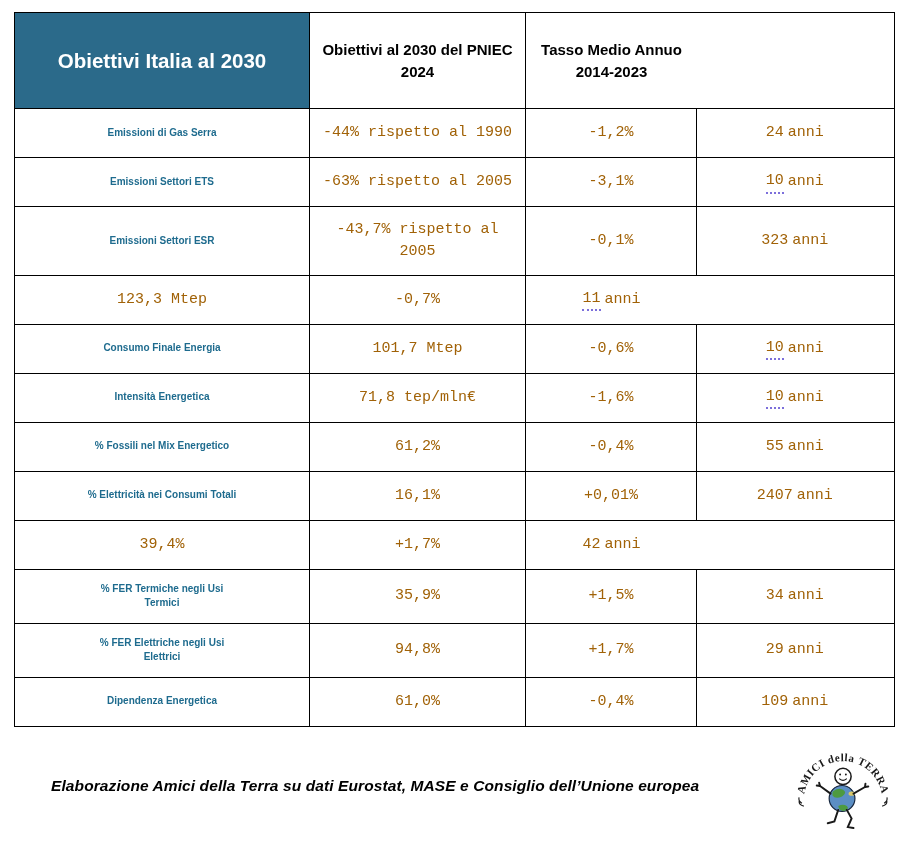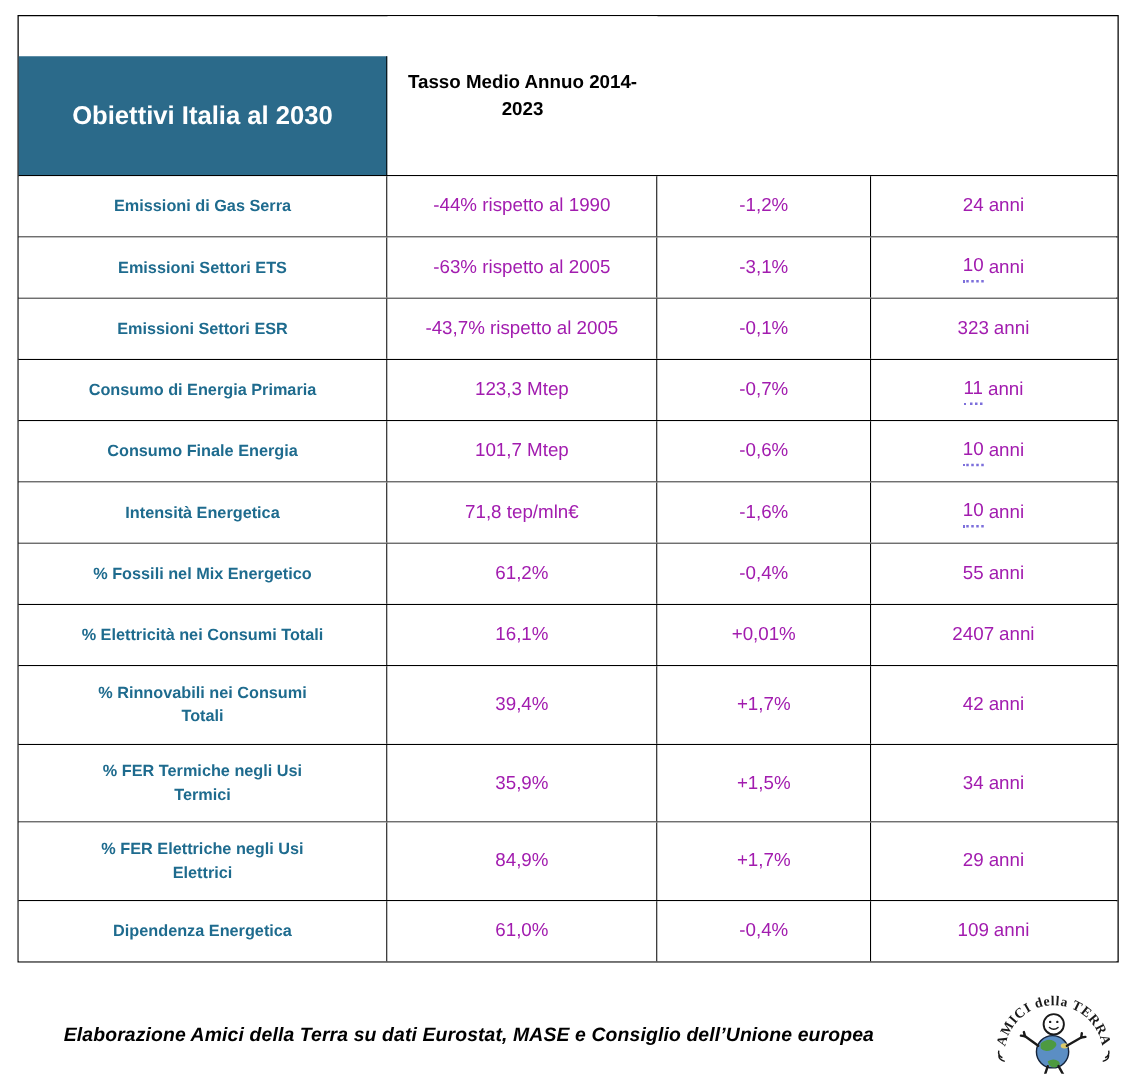--- a/index.html
+++ b/index.html
@@ -39,30 +39,29 @@
     line-height:1.45;
     background:#fff;
   }
   .cell:last-child{border-right:none;}
   .header-row .cell{min-height:95px;font-weight:bold;}
   .title-cell{
     background:var(--header-bg);
     color:var(--title-color);
     font-size:20.5px;
     font-weight:bold;
-    margin-top:32px;
   }
   .col-header{font-size:15px;color:#000;}
   .label-cell{
     color:var(--label-color);
     font-weight:bold;
-    font-size:13px;
+    font-size:10px;
     white-space:pre-line;
   }
-  .value-cell{color:#a21caf;}
+  .value-cell{color:#a16207;font-family:Liberation Mono, monospace;}
   .dotted-underline{
     border-bottom:2px dotted var(--underline-color);
     padding-bottom:0px;
   }
   .years-unit{margin-left:4px;}
   .footer{
     margin-top:16px;
     padding:0 4px 0 14px;
     display:flex;align-items:center;justify-content:space-between;
   }
@@ -74,20 +73,21 @@
   .logo{width:96px;height:86px;flex:0 0 auto;}
 </style>
 </head>
 <body>
 
 <div class="page">
 
   <div class="table">
     <div class="trow header-row">
       <div class="cell title-cell">Obiettivi Italia al 2030</div>
+      <div class="cell col-header">Obiettivi al 2030 del PNIEC 2024</div>
       <div class="cell col-header">Tasso Medio Annuo 2014-2023</div>
     </div>
 
   <div class="trow">
     <div class="cell label-cell">Emissioni di Gas Serra</div>
     <div class="cell value-cell">-44% rispetto al 1990</div>
     <div class="cell value-cell">-1,2%</div>
     <div class="cell value-cell">
       <span>24</span>
           <span class="years-unit">anni</span>
@@ -108,21 +108,20 @@
     <div class="cell label-cell">Emissioni Settori ESR</div>
     <div class="cell value-cell">-43,7% rispetto al 2005</div>
     <div class="cell value-cell">-0,1%</div>
     <div class="cell value-cell">
       <span>323</span>
           <span class="years-unit">anni</span>
     </div>
   </div>
 
   <div class="trow">
-    <div class="cell label-cell">Consumo di Energia Primaria</div>
     <div class="cell value-cell">123,3 Mtep</div>
     <div class="cell value-cell">-0,7%</div>
     <div class="cell value-cell">
       <span class="dotted-underline">11</span>
           <span class="years-unit">anni</span>
     </div>
   </div>
 
   <div class="trow">
     <div class="cell label-cell">Consumo Finale Energia</div>
@@ -158,22 +157,20 @@
     <div class="cell label-cell">% Elettricità nei Consumi Totali</div>
     <div class="cell value-cell">16,1%</div>
     <div class="cell value-cell">+0,01%</div>
     <div class="cell value-cell">
       <span>2407</span>
           <span class="years-unit">anni</span>
     </div>
   </div>
 
   <div class="trow">
-    <div class="cell label-cell">% Rinnovabili nei Consumi
-Totali</div>
     <div class="cell value-cell">39,4%</div>
     <div class="cell value-cell">+1,7%</div>
     <div class="cell value-cell">
       <span>42</span>
           <span class="years-unit">anni</span>
     </div>
   </div>
 
   <div class="trow">
     <div class="cell label-cell">% FER Termiche negli Usi
@@ -182,21 +179,21 @@
     <div class="cell value-cell">+1,5%</div>
     <div class="cell value-cell">
       <span>34</span>
           <span class="years-unit">anni</span>
     </div>
   </div>
 
   <div class="trow">
     <div class="cell label-cell">% FER Elettriche negli Usi
 Elettrici</div>
-    <div class="cell value-cell">84,9%</div>
+    <div class="cell value-cell">94,8%</div>
     <div class="cell value-cell">+1,7%</div>
     <div class="cell value-cell">
       <span>29</span>
           <span class="years-unit">anni</span>
     </div>
   </div>
 
   <div class="trow">
     <div class="cell label-cell">Dipendenza Energetica</div>
     <div class="cell value-cell">61,0%</div>

